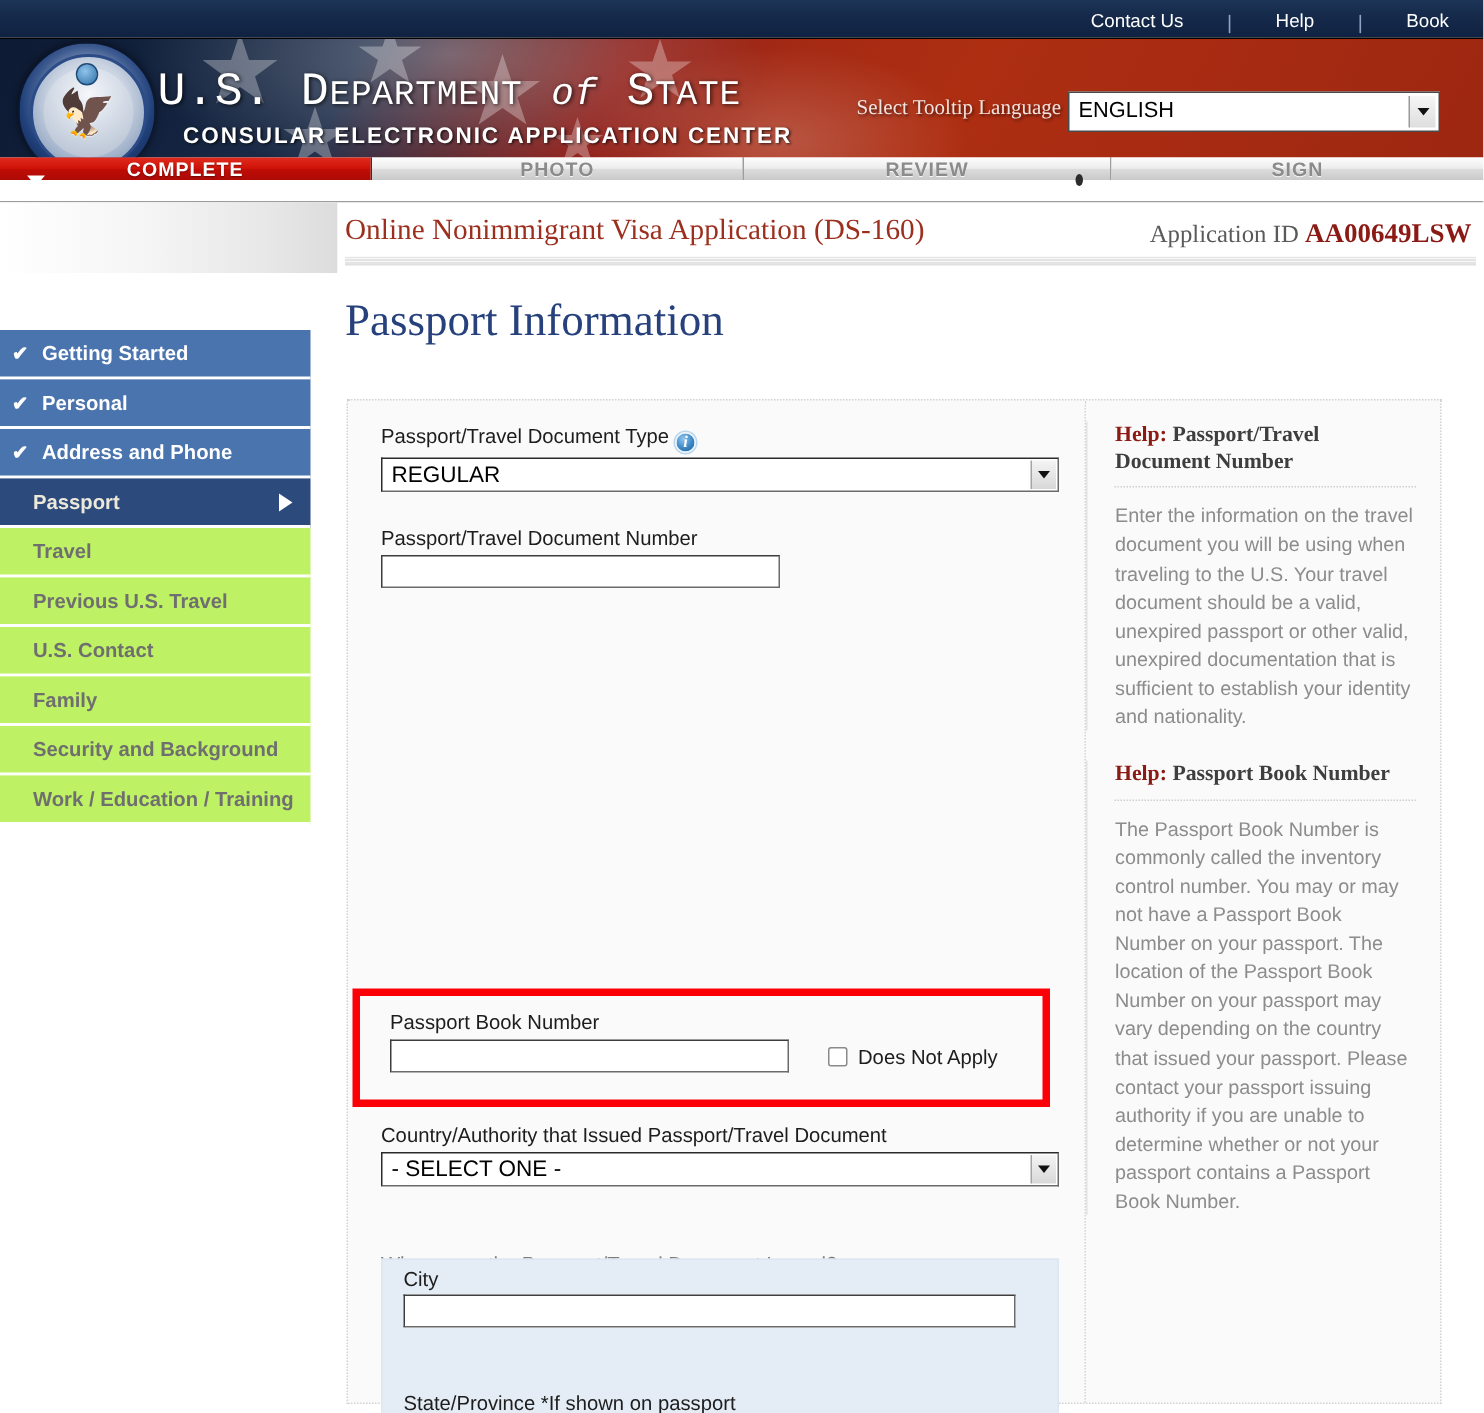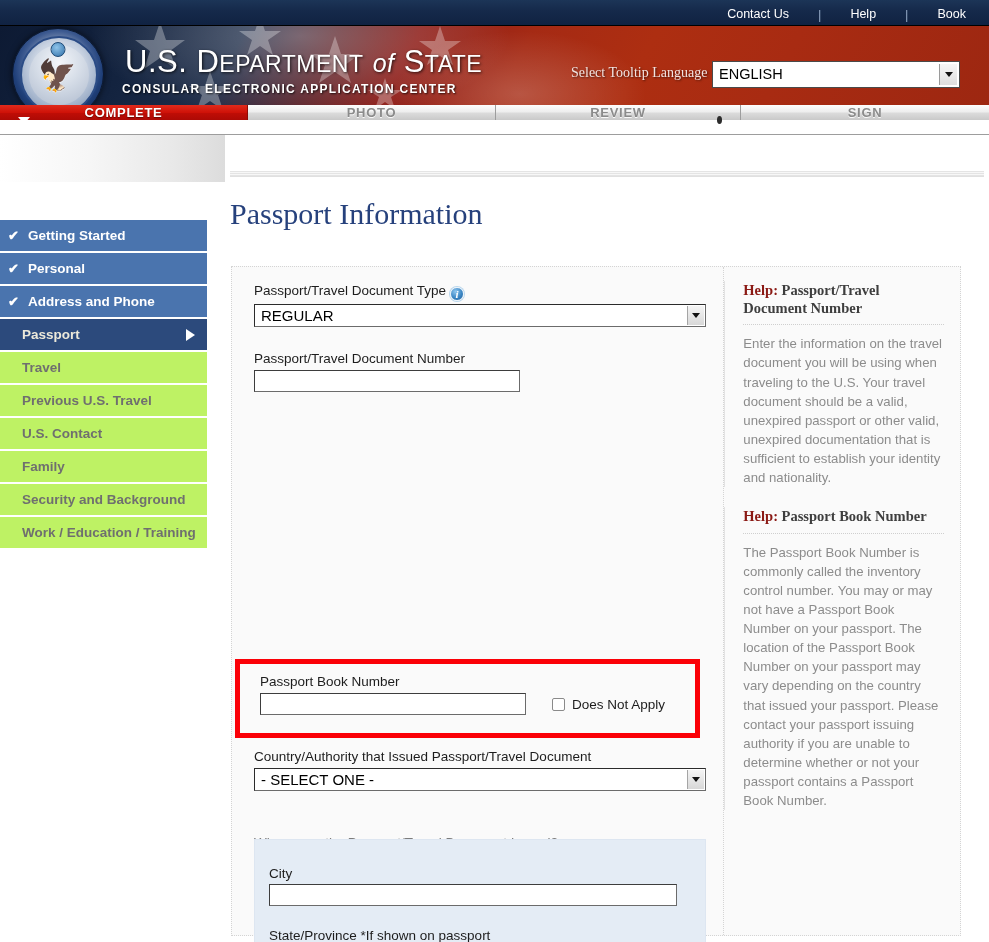--- a/index.html
+++ b/index.html
@@ -65,31 +65,31 @@
     font-size: 31px; color: #4a3a24; line-height: 1;
     text-shadow: 0 1px 0 rgba(255,255,255,.5);
   }
   .seal .dot {
     position: absolute; left: 50%; top: 13px; transform: translateX(-50%);
     width: 15px; height: 15px; border-radius: 50%;
     background: radial-gradient(circle at 40% 35%, #8fc4ea, #2f6fa8);
     border: 1px solid #1d4a77;
   }
   .dept-title {
-    position: absolute; left: 125px; top: 18px;
+    position: absolute; left: 105px; top: 18px;
     color: #ffffff;
-    font-family: Liberation Sans, sans-serif;
+    font-family: Liberation Mono, monospace;
     font-size: 31px; letter-spacing: .5px; white-space: nowrap;
     text-shadow: 1px 1px 3px rgba(0,0,0,.75);
   }
   .dept-title .sm { font-size: 23px; }
   .dept-title .it { font-style: italic; font-size: 25px; }
   .dept-sub {
     position: absolute; left: 122px; top: 56px;
-    color: #ffffff; font-size: 12px; font-weight: bold; letter-spacing: 1.3px;
+    color: #ffffff; font-size: 15px; font-weight: bold; letter-spacing: 1.3px;
     white-space: nowrap;
     text-shadow: 1px 1px 2px rgba(0,0,0,.75);
   }
   .tooltip-lang-label {
     position: absolute; left: 571px; top: 39px;
     color: #f2e3e0; font-family: "Liberation Serif", serif; font-size: 14px;
     white-space: nowrap;
     text-shadow: 1px 1px 2px rgba(0,0,0,.55);
   }
   .tooltip-lang-select {
@@ -393,20 +393,27 @@
       </div>
       <div class="nav-item pending">
         <span>Work / Education / Training</span>
       </div>
     </div>
 
   </div>
 
   <div class="main">
 
+    <div class="app-titlebar">
+      <div class="app-title">Online Nonimmigrant Visa Application (DS-160)</div>
+      <div class="app-id">
+        <span>Application ID</span>
+        <b>AA00649LSW</b>
+      </div>
+    </div>
     <div class="title-rule"></div>
 
     <div class="page-heading">Passport Information</div>
 
     <div class="content-panel">
 
       <div class="form-col">
 
         <div class="field" style="left:22px; top:16px; width:452px;">
           <div class="field-label">
@@ -439,21 +446,21 @@
           <div class="field-label">Country/Authority that Issued Passport/Travel Document</div>
           <div class="dd" style="width:452px;">
             <span>- SELECT ONE -</span>
             <span class="arrow-box"></span>
           </div>
         </div>
 
         <div class="field section-q" style="left:22px; top:568px;">Where was the Passport/Travel Document Issued?</div>
 
         <div class="subpanel" style="left:22px; top:572px; width:452px; height:232px;">
-          <div class="field" style="left:14px; top:26px;">
+          <div class="field" style="left:14px; top:5px;">
             <div class="sub-label">City</div>
             <input class="txt-input" type="text" style="width: 408px;" value="">
           </div>
           <div class="field" style="left:14px; top:88px;">
             <div class="sub-label">State/Province *If shown on passport</div>
 
           </div>
 
         </div>
 

